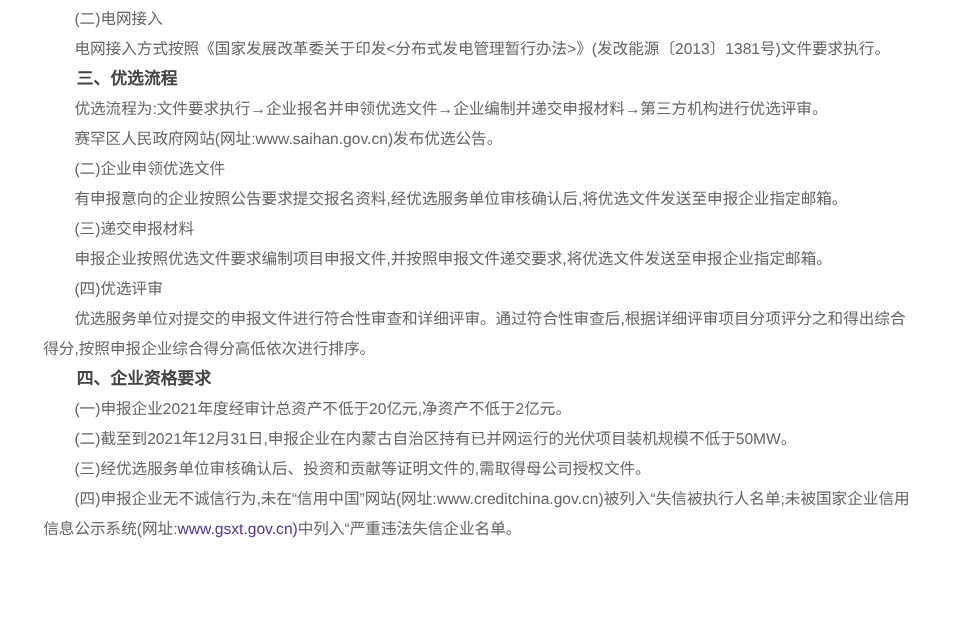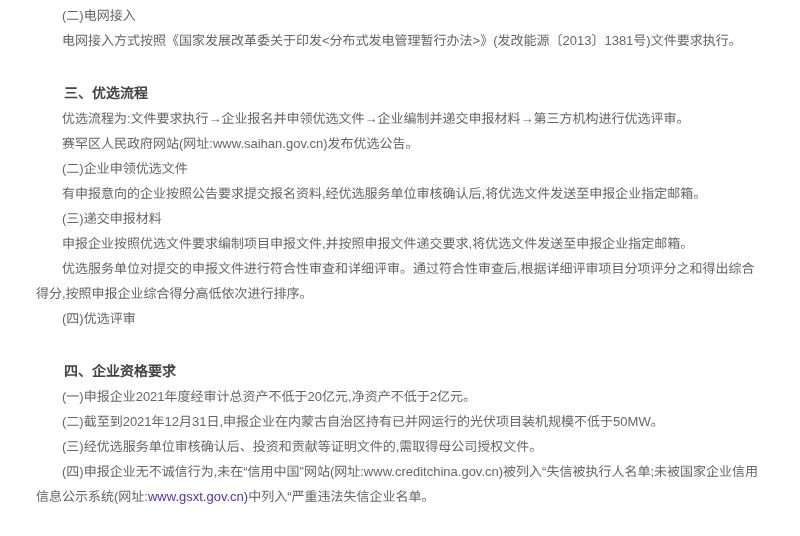--- a/index.html
+++ b/index.html
@@ -32,21 +32,20 @@
   }
   .doc p {
     margin: 0;
     text-indent: 2em;
     word-break: break-all;
   }
   .doc p.heading {
     font-weight: bold;
     color: var(--heading-text);
     font-size: 14px;
-    margin-top: 28px;
   }
   
   [data-name="para-grid-access-method"] { margin-top: 6px; }
   [data-name="section-heading-process"] { margin-top: 15px; margin-bottom: 15px; }
   [data-name="para-process-item-1"] { margin-top: 3px; }
   [data-name="para-review-item"] { margin-top: 3px; }
   .link {
     color: var(--link-color);
     cursor: pointer;
   }
@@ -57,20 +56,20 @@
 <div class="doc" data-name="document-body">
     <p class="para" data-name="item-heading-grid-access"><span data-name="paragraph-text">(二)电网接入</span></p>
     <p class="para" data-name="para-grid-access-method"><span data-name="paragraph-text">电网接入方式按照《国家发展改革委关于印发&lt;分布式发电管理暂行办法&gt;》(发改能源〔2013〕1381号)文件要求执行。</span></p>
     <p class="heading" data-name="section-heading-process"><span data-name="heading-text">三、优选流程</span></p>
     <p class="para" data-name="para-process-overview"><span data-name="paragraph-text">优选流程为:文件要求执行→企业报名并申领优选文件→企业编制并递交申报材料→第三方机构进行优选评审。</span></p>
     <p class="para" data-name="para-announcement-site"><span data-name="paragraph-text">赛罕区人民政府网站(网址:www.saihan.gov.cn)发布优选公告。</span></p>
     <p class="para" data-name="para-process-item-2"><span data-name="paragraph-text">(二)企业申领优选文件</span></p>
     <p class="para" data-name="para-collect-docs"><span data-name="paragraph-text">有申报意向的企业按照公告要求提交报名资料,经优选服务单位审核确认后,将优选文件发送至申报企业指定邮箱。</span></p>
     <p class="para" data-name="para-process-item-3"><span data-name="paragraph-text">(三)递交申报材料</span></p>
     <p class="para" data-name="para-submit-materials"><span data-name="paragraph-text">申报企业按照优选文件要求编制项目申报文件,并按照申报文件递交要求,将优选文件发送至申报企业指定邮箱。</span></p>
+    <p class="para" data-name="para-review-item"><span data-name="paragraph-text">(四)优选评审</span></p>
     <p class="para" data-name="para-review-detail"><span data-name="paragraph-text">优选服务单位对提交的申报文件进行符合性审查和详细评审。通过符合性审查后,根据详细评审项目分项评分之和得出综合得分,按照申报企业综合得分高低依次进行排序。</span></p>
-    <p class="para" data-name="para-review-item"><span data-name="paragraph-text">(四)优选评审</span></p>
     <p class="heading" data-name="section-heading-qualification"><span data-name="heading-text">四、企业资格要求</span></p>
     <p class="para" data-name="para-qual-assets"><span data-name="paragraph-text">(一)申报企业2021年度经审计总资产不低于20亿元,净资产不低于2亿元。</span></p>
     <p class="para" data-name="para-qual-capacity"><span data-name="paragraph-text">(二)截至到2021年12月31日,申报企业在内蒙古自治区持有已并网运行的光伏项目装机规模不低于50MW。</span></p>
     <p class="para" data-name="para-qual-parent-company"><span data-name="paragraph-text">(三)经优选服务单位审核确认后、投资和贡献等证明文件的,需取得母公司授权文件。</span></p>
     <p class="para" data-name="para-qual-credit"><span data-name="paragraph-text">(四)申报企业无不诚信行为,未在“信用中国”网站(网址:www.creditchina.gov.cn)被列入“失信被执行人名单;未被国家企业信用信息公示系统(网址:</span><span data-name="gsxt-link" class="link">www.gsxt.gov.cn)</span><span data-name="paragraph-text">中列入“严重违法失信企业名单。</span></p>
   </div>
 
 </body></html>

